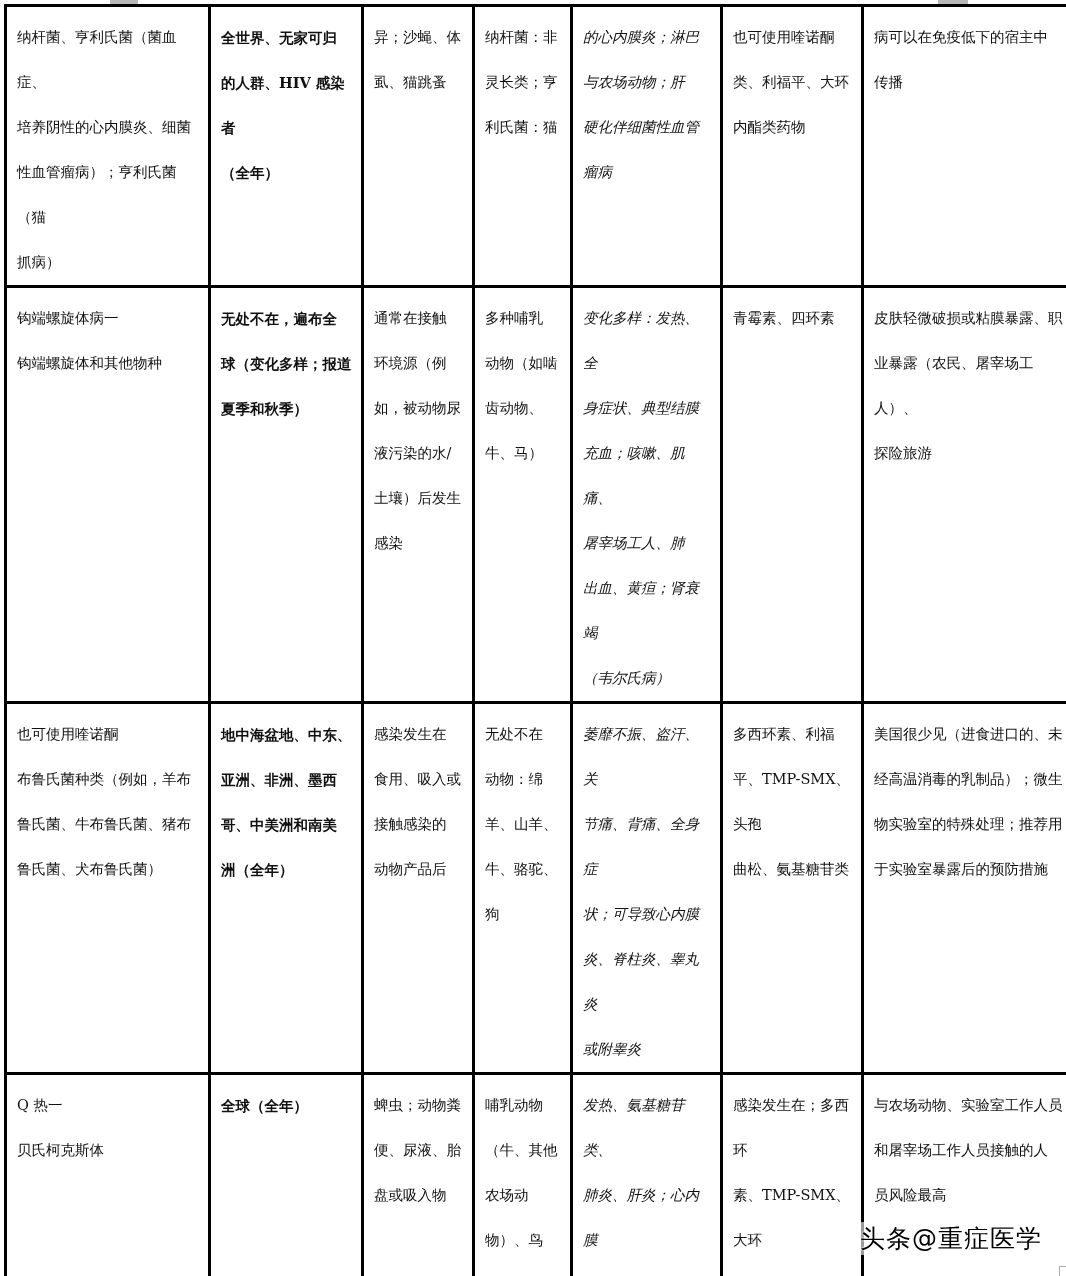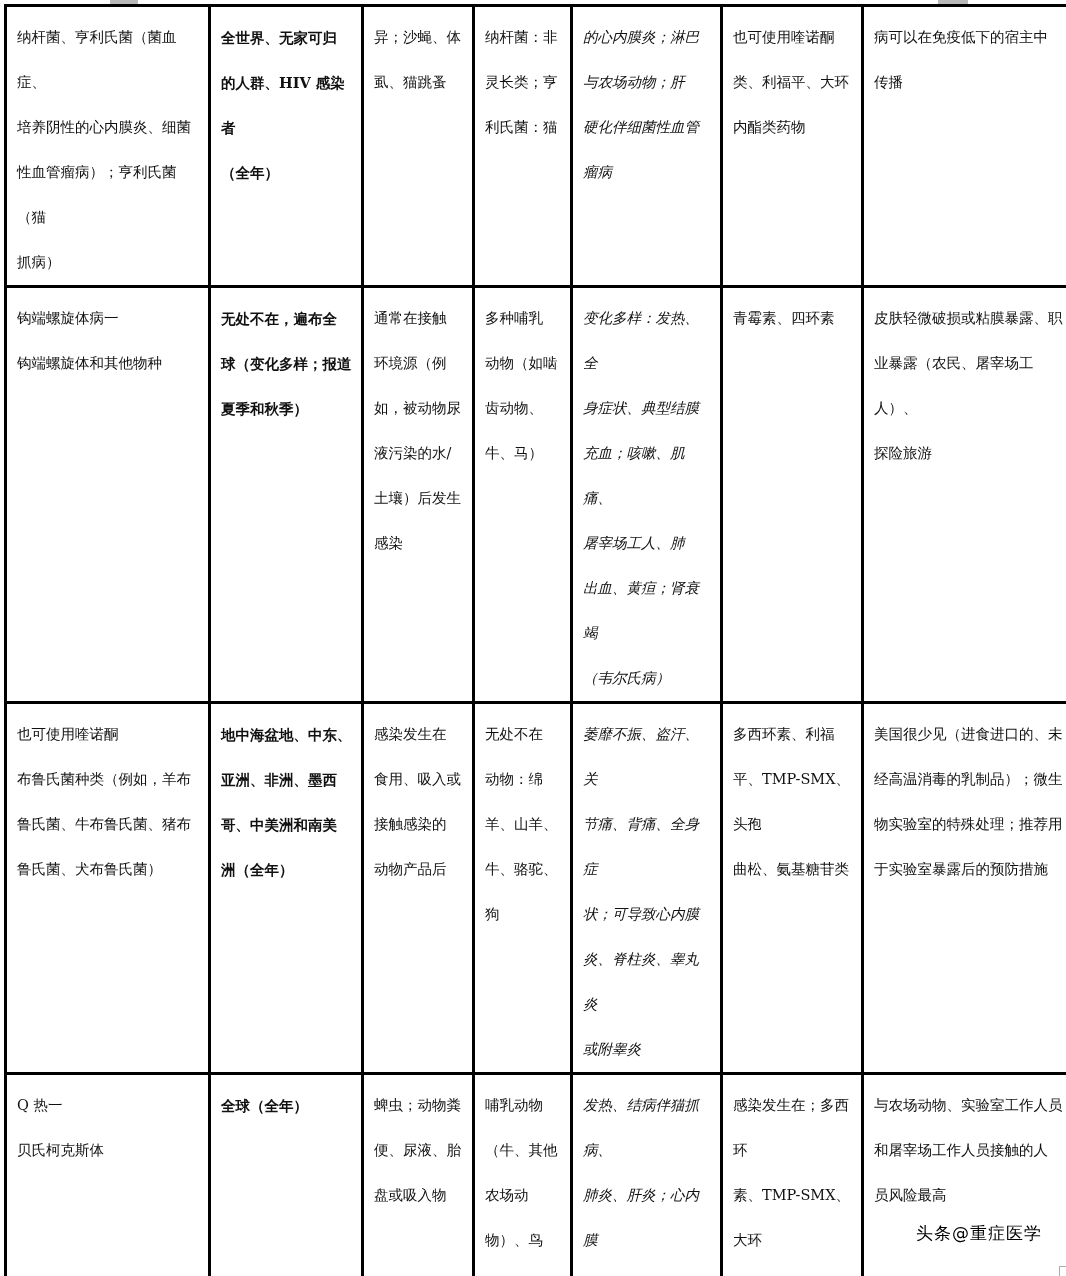--- a/index.html
+++ b/index.html
@@ -11,21 +11,21 @@
               font-size:14.5px; line-height:45px; word-break:break-all; }
     .tbl td.c1 { width:183px; }
     .tbl td.c2 { width:132px;font-weight:bold; }
     .tbl td.c3 { width:90px; }
     .tbl td.c4 { width:77px; }
     .tbl td.c5 { width:129px;font-style:italic; }
     .tbl td.c6 { width:120px; }
     .tbl td.c7 { width:200px; }
     .line { display:block; }
     .watermark { position:absolute; right:22px; top:1222px; font-family:"DejaVu Sans","Liberation Sans",sans-serif;
-                 font-size:17px; color:#000; letter-spacing:1px; text-shadow:0 0 2px #fff, 0 0 3px #fff; background:rgba(255,255,255,0.6); padding:0 2px; }
+                 font-size:25px; color:#000; letter-spacing:1px; text-shadow:0 0 2px #fff, 0 0 3px #fff; background:rgba(255,255,255,0.6); padding:0 2px; }
     .cornerbox { position:absolute; right:0; top:1266px; width:6px; height:10px; border:1px solid #aaa; border-right:none; }
   </style>
 </head>
 <body>
 
 <div class="topbar" style="left:110px;width:28px;"></div>
 <div class="topbar" style="left:938px;width:30px;"></div>
 
 <table class="tbl">
   <tbody id="tbody">
@@ -165,21 +165,21 @@
           <span class="line">便、尿液、胎</span>
           <span class="line">盘或吸入物</span>
         </td>
         <td class="c4">
           <span class="line">哺乳动物</span>
           <span class="line">（牛、其他</span>
           <span class="line">农场动</span>
           <span class="line">物）、鸟类、</span>
         </td>
         <td class="c5">
-          <span class="line">发热、结病伴猫抓病、</span>
+          <span class="line">发热、氨基糖苷类、</span>
           <span class="line">肺炎、肝炎；心内膜</span>
           <span class="line">炎、产科并发症</span>
         </td>
         <td class="c6">
           <span class="line">感染发生在；多西环</span>
           <span class="line">素、TMP-SMX、大环</span>
           <span class="line">内酯类、羟氯喹</span>
         </td>
         <td class="c7">
           <span class="line">与农场动物、实验室工作人员</span>

